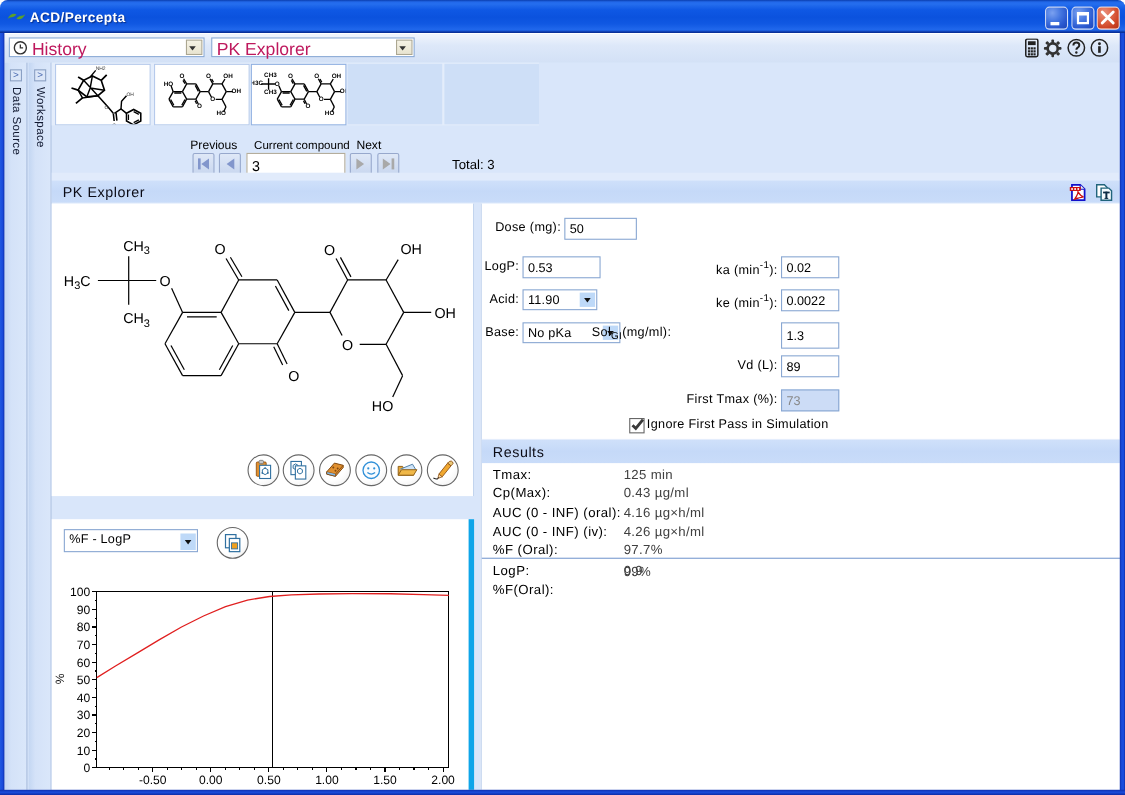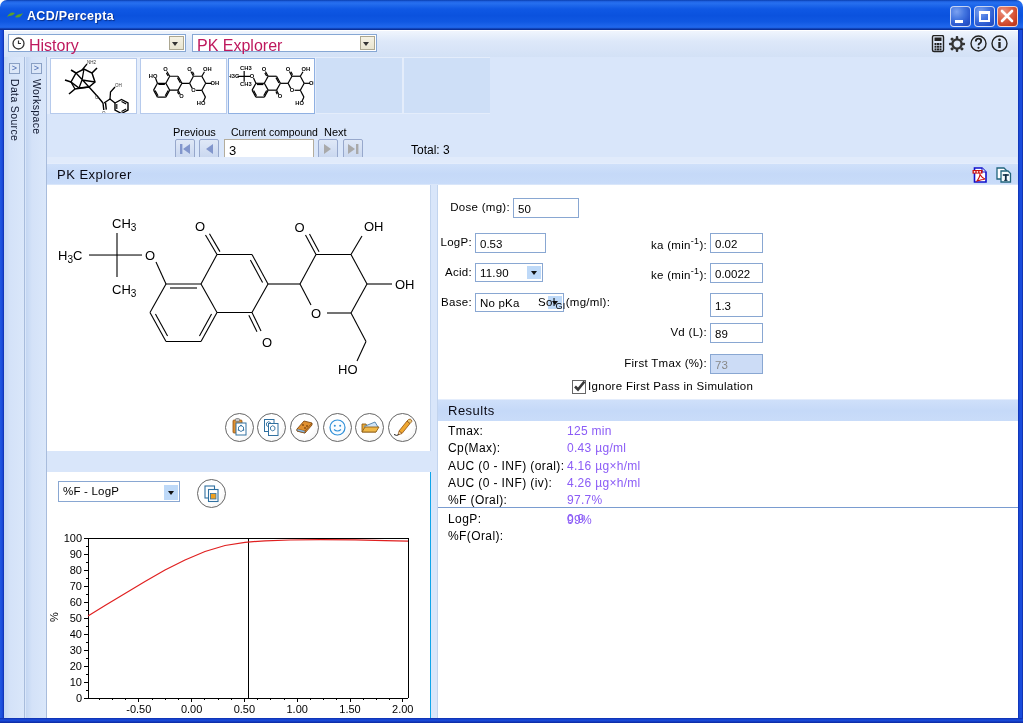--- a/index.html
+++ b/index.html
@@ -39,21 +39,21 @@
 .panel{position:absolute;background:#fff;}
 
 .flab{position:absolute;font-size:11.5px;letter-spacing:0.3px;color:#000;white-space:nowrap;}
 .fin{position:absolute;background:#fff;border:1px solid #89a7d2;font-size:11.5px;color:#000;padding:2px 0 0 4px;font-family:"Liberation Sans",sans-serif;}
 .fcombo{position:absolute;background:#fff;border:1px solid #89a7d2;}
 .fcombo .ftext{position:absolute;left:4px;top:3px;font-size:11.5px;letter-spacing:0.2px;}
 .fcombo .fbtn{position:absolute;right:1.5px;top:2px;width:14px;height:13px;background:#bed9f8;}
 .fcombo .farr{position:absolute;right:3.5px;top:5px;width:0;height:0;border-left:3.5px solid transparent;border-right:3.5px solid transparent;border-top:4.5px solid #111;}
 
 .rlab{position:absolute;left:10px;font-size:12px;color:#000;letter-spacing:0.4px;white-space:nowrap;}
-.rval{position:absolute;left:129px;font-size:12px;color:#8b5cf6;letter-spacing:0.3px;white-space:nowrap;}
+.rval{position:absolute;left:129px;font-size:12px;color:#404040;letter-spacing:0.3px;white-space:nowrap;}
 
 .cirbtn{position:absolute;width:29px;height:29px;border-radius:50%;border:1px solid #666;background:radial-gradient(circle at 35% 30%,#ffffff 55%,#ececec 100%);}
 sub{font-size:9px;}
 sup{font-size:9px;}
 </style></head><body>
 <div id="win">
 
   <div id="title" class="abs">
     <svg class="abs" style="left:6px;top:10px" width="18" height="10" viewBox="0 0 18 10">
       <path d="M1 7 Q4 1 9 3 Q7 6 3 6 Z" fill="#5aa02c"></path>
@@ -396,21 +396,21 @@
     <div class="cirbtn" style="left:341px;top:228px"><svg width="27" height="27" viewBox="0 0 27 27">
       <path d="M10 17 L18 7 L21 9.5 L13 19.5 Z" fill="#f0a830" stroke="#905010" stroke-width="0.8"></path>
       <path d="M18 7 L19.5 5.5 Q21.5 4.5 22.5 6 Q23.5 7.5 22 8.5 L21 9.5 Z" fill="#e8c878" stroke="#905010" stroke-width="0.8"></path>
       <path d="M10 17 L13 19.5 L9 21 Z" fill="#f8d8a0" stroke="#905010" stroke-width="0.7"></path>
       <path d="M9 21 L10.5 20.4 L9.6 19.7 Z" fill="#202020"></path>
       <path d="M5 20.5 Q8 22 9 21" fill="none" stroke="#202020" stroke-width="1"></path>
     </svg></div>
   </div>
 
 
-  <div class="panel" style="left:47px;top:472px;width:384px;height:246px;border-right:1px solid #0ea5e9;">
+  <div class="panel" style="left:47px;top:472px;width:384px;height:246px;border-right:5px solid #0ea5e9;">
     <div class="fcombo" style="left:11px;top:9px;width:122px;height:21px;">
       <div class="ftext" style="top:3px">%F - LogP</div>
       <div class="fbtn" style="height:15px;top:2.5px">
           <div class="farr" style="top:6px"></div>
         </div>
     </div>
     <div class="cirbtn" style="left:150px;top:7px"><svg width="27" height="27" viewBox="0 0 27 27">
       <rect x="7" y="6" width="9.5" height="12" fill="#fff" stroke="#3070a0" stroke-width="1.1"></rect>
       <rect x="10.5" y="9.5" width="9.5" height="12" fill="#fff" stroke="#3070a0" stroke-width="1.1"></rect>
       <rect x="12.5" y="13.5" width="5.5" height="5.5" fill="#f0a020" stroke="#3070a0" stroke-width="0.8"></rect>

